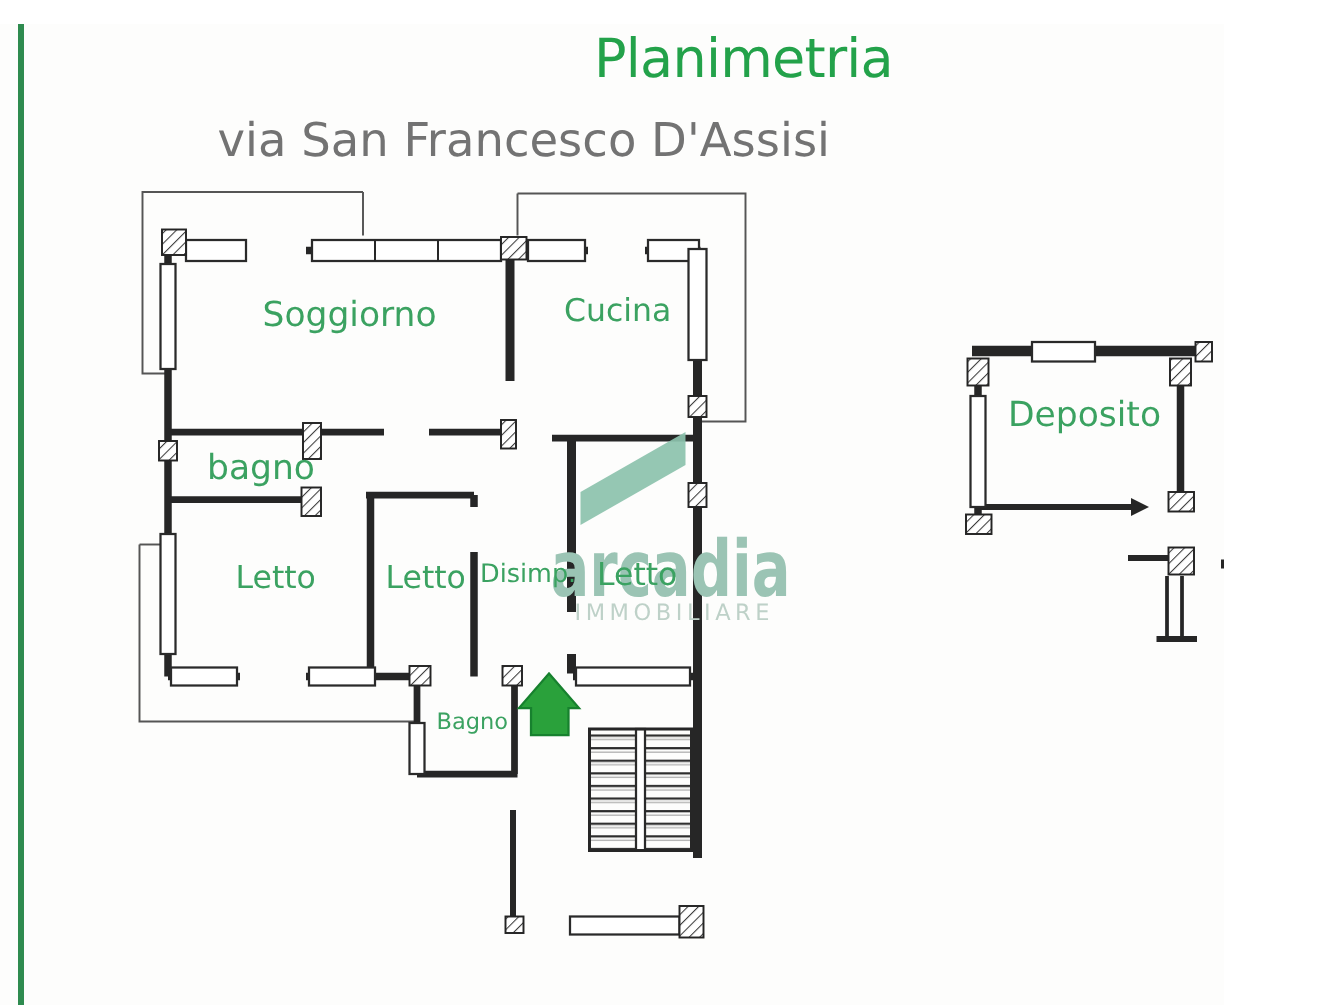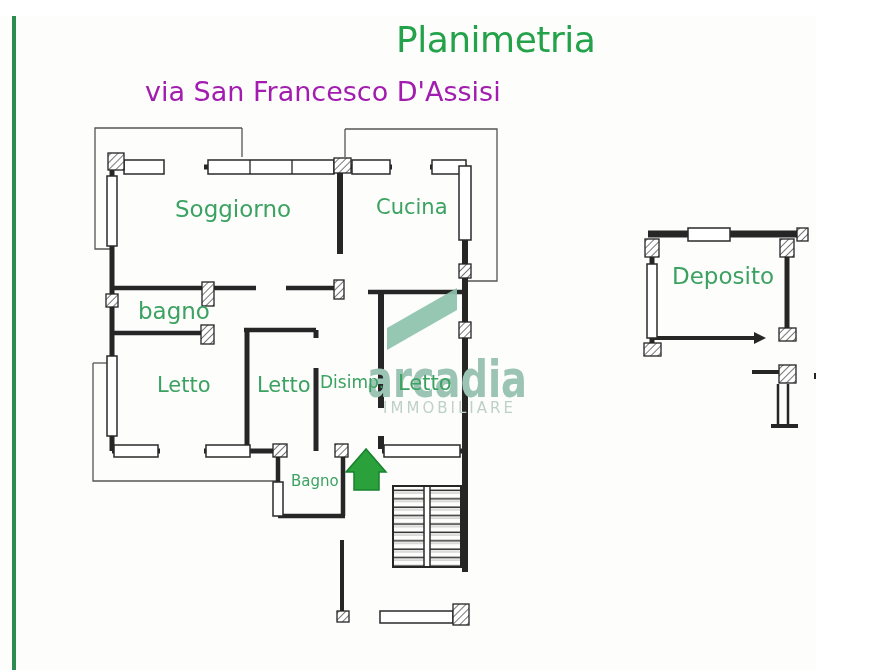--- a/index.html
+++ b/index.html
@@ -7,21 +7,21 @@
     position:relative;width:816px;height:670px;overflow:hidden;
     background:#fdfdfc;font-family:"DejaVu Sans",sans-serif;margin-top:16px;
   }
   .border-line{position:absolute;top:0;bottom:0;width:4px;background:#2e8b4f;}
   .border-line.left{left:12px;}
   .border-line.right{left:873px;}
   .title{
     position:absolute;left:396px;top:3px;font-size:36px;color:#23a24a;
     letter-spacing:-0.5px;white-space:nowrap;
   }
-  .street{position:absolute;color:#a21caf;font-size:27px;white-space:nowrap;}
+  .street{position:absolute;color:#737373;font-size:31px;white-space:nowrap;}
   .street-top{left:145px;top:60px;}
   .street-bottom{left:175px;top:626px;}
   svg.plan{position:absolute;left:0;top:0;}
   svg text{font-family:"DejaVu Sans",sans-serif;}
   .wall{stroke:#262626;fill:none;stroke-linecap:butt;}
   .thin{stroke:#555;stroke-width:1.3;fill:none;}
   .win{fill:#ffffff;stroke:#2a2a2a;stroke-width:1.5;}
   .hatch{fill:url(#hatch);stroke:#242424;stroke-width:1.3;}
   .lbl{fill:#3ba261;}
 </style>

